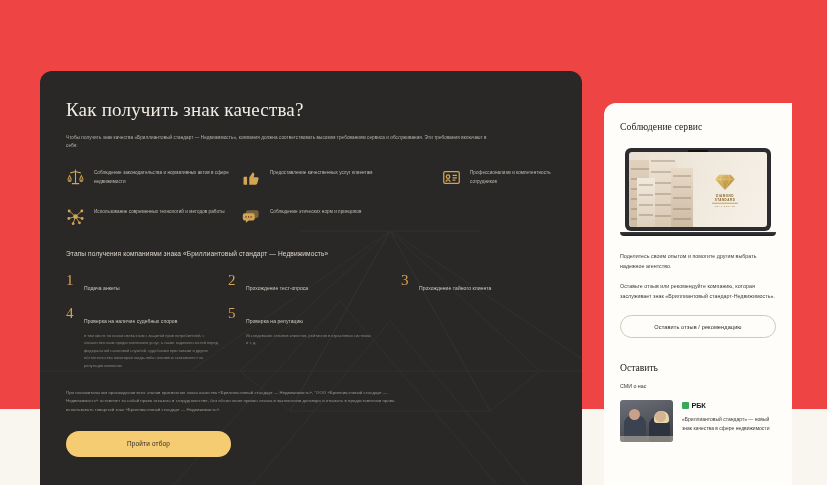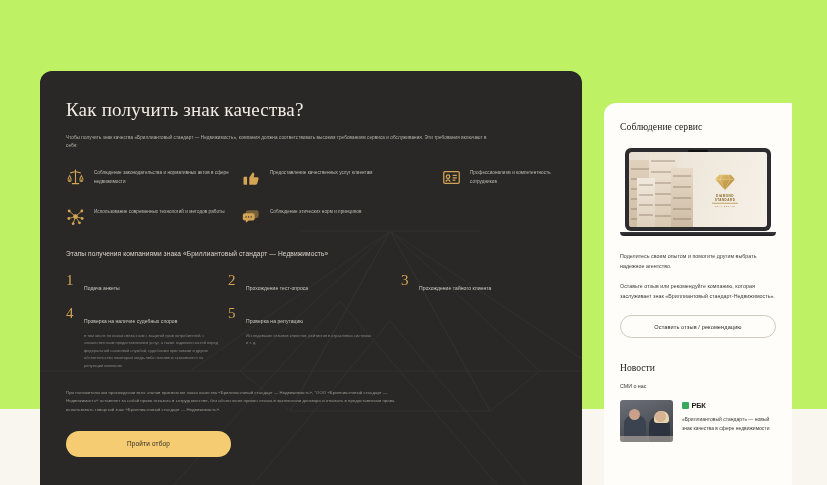--- a/index.html
+++ b/index.html
@@ -2,21 +2,21 @@
 <html><head>
 <meta charset="utf-8">
 <style>
   * { box-sizing: border-box; margin: 0; padding: 0; }
   html, body {
     width: 827px; height: 485px;
     background: #f9f5ef;
     font-family: "Liberation Sans", sans-serif;
     overflow: hidden;
   }
-  .page { position: relative; width: 827px; height: 409px; background: #bef264; }
+  .page { position: relative; width: 827px; height: 409px; background: #ef4444; }
 
   
   .dark-panel {
     position: absolute; left: 40px; top: 71px;
     width: 542px; height: 429px;
     background: #292827;
     border-radius: 12px 12px 0 0;
     overflow: hidden;
   }
   .facets { position: absolute; inset: 0; opacity: .55; pointer-events: none; }
@@ -339,21 +339,21 @@
           </div>
         </div>
         <div class="base"></div>
       </div>
 
       <p class="sc-p">Поделитесь своим опытом и помогите другим выбрать надежное агентство.</p>
       <p class="sc-p">Оставьте отзыв или рекомендуйте компанию, которая заслуживает знак «Бриллиантовый стандарт-Недвижимость».</p>
 
       <button class="ghost-btn">Оставить отзыв / рекомендацию</button>
 
-      <div class="news-h">Новости</div>
+      <div class="news-h">Оставить</div>
       <div class="news-sub">СМИ о нас</div>
 
       <div class="news-item">
         <div class="news-thumb">
           <span class="nt-p1"></span>
             <span class="nt-h1"></span>
           <span class="nt-p2"></span>
             <span class="nt-hair"></span>
             <span class="nt-h2"></span>
           <span class="nt-desk"></span>

